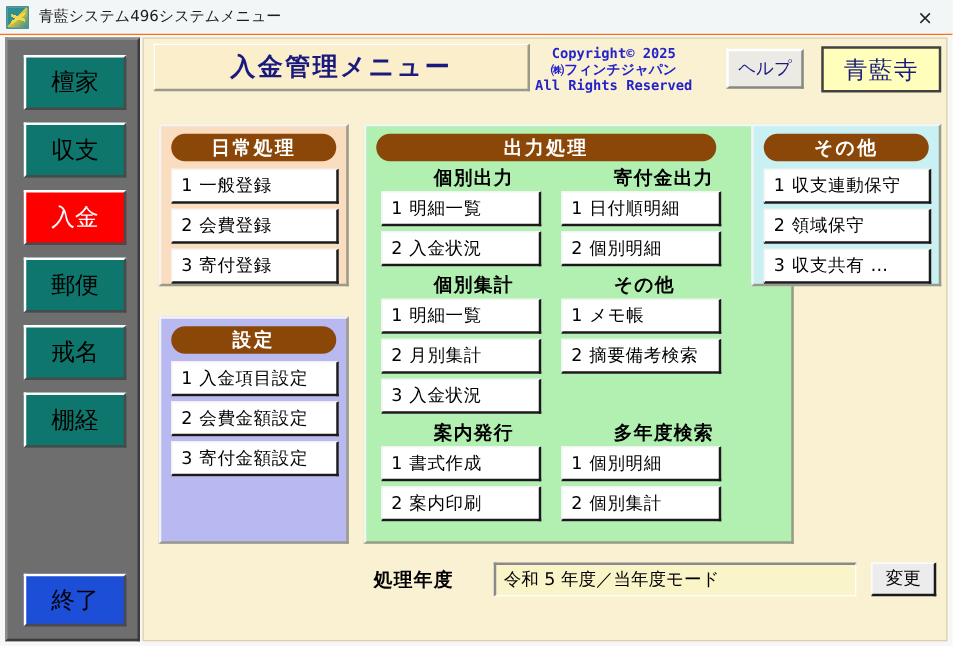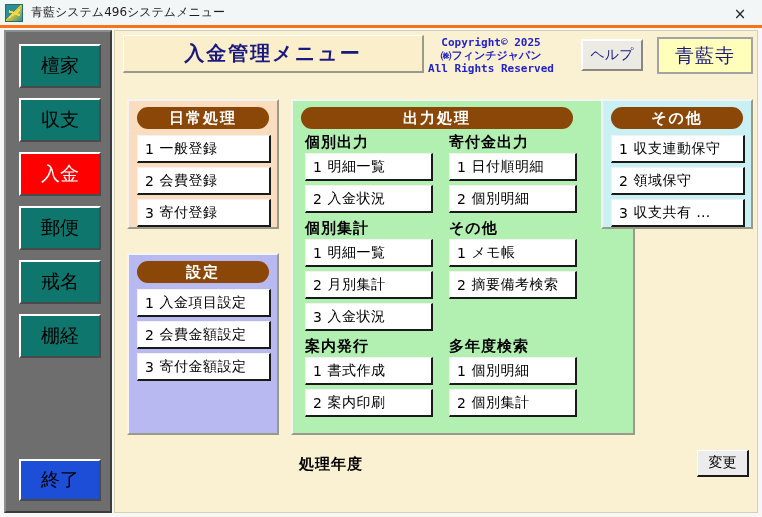--- a/index.html
+++ b/index.html
@@ -15,21 +15,21 @@
     position: relative;
     width: 762px; height: 517px;
     background: #f7f7f7;
     box-sizing: border-box;
   }
   
   .titlebar {
     position: absolute; left: 0; top: 0;
     width: 762px; height: 28px;
     background: #f3f6f7;
-    border-bottom: 3px solid #f97316;
+    border-bottom: 1px solid #f97316;
     display: flex; align-items: center;
     box-sizing: border-box;
   }
   .app-icon {
     width: 18px; height: 18px;
     margin-left: 5px; margin-right: 8px;
     background: linear-gradient(135deg,#2e8f93 0%, #2e8f93 45%, #e8c830 46%, #2e8f93 100%);
     position: relative; flex: none;
     border: 1px solid #1e6e72;
     box-sizing: border-box;
@@ -124,21 +124,21 @@
     border-right: 2px solid #888880;
     border-bottom: 2px solid #888880;
     box-sizing: border-box;
     display: flex; align-items: center; justify-content: center;
     font-size: 14px; color: #1a1a7e;
   }
   .temple-box {
     position: absolute; left: 542px; top: 6px;
     width: 96px; height: 37px;
     background: #ffffbb;
-    border: 2px solid #a3a3a3;
+    border: 2px solid #404040;
     box-sizing: border-box;
     display: flex; align-items: center; justify-content: center;
     font-size: 19px; color: #1a1a7e;
     letter-spacing: 1px;
   }
   
   .panel {
     position: absolute;
     box-sizing: border-box;
     border-top: 2px solid #f4f4f4;
@@ -179,20 +179,21 @@
     padding-left: 7px;
     font-size: 14px; color: #000;
     letter-spacing: 0.5px;
     white-space: nowrap;
   }
   .menu-btn .num { margin-right: 5px; }
   .group-label {
     position: absolute;
     font-size: 15px; font-weight: bold; color: #000;
     letter-spacing: 1px;
+    margin-left: 42px;
   }
   
   .panel-daily  .menu-btn { left: 8px; width: 134px; }
   .panel-config .menu-btn { left: 8px; width: 134px; }
   .panel-other  .menu-btn { left: 8px; width: 134px; }
   .r0 { top: 34px; } .r1 { top: 66px; } .r2 { top: 98px; }
 
   .col-a { left: 12px;  width: 128px; }
   .col-b { left: 156px; width: 128px; }
   .gl-a  { left: 12px; }
@@ -381,16 +382,17 @@
         <span class="num">2</span>
         <span>領域保守</span>
       </div>
       <div class="menu-btn r2">
         <span class="num">3</span>
         <span>収支共有 …</span>
       </div>
     </div>
 
     <div class="footer-label">処理年度</div>
+    <div class="year-field">令和 5  年度／当年度モード</div>
     <div class="change-btn">変更</div>
 
   </div>
 </div>
 
 </body></html>

